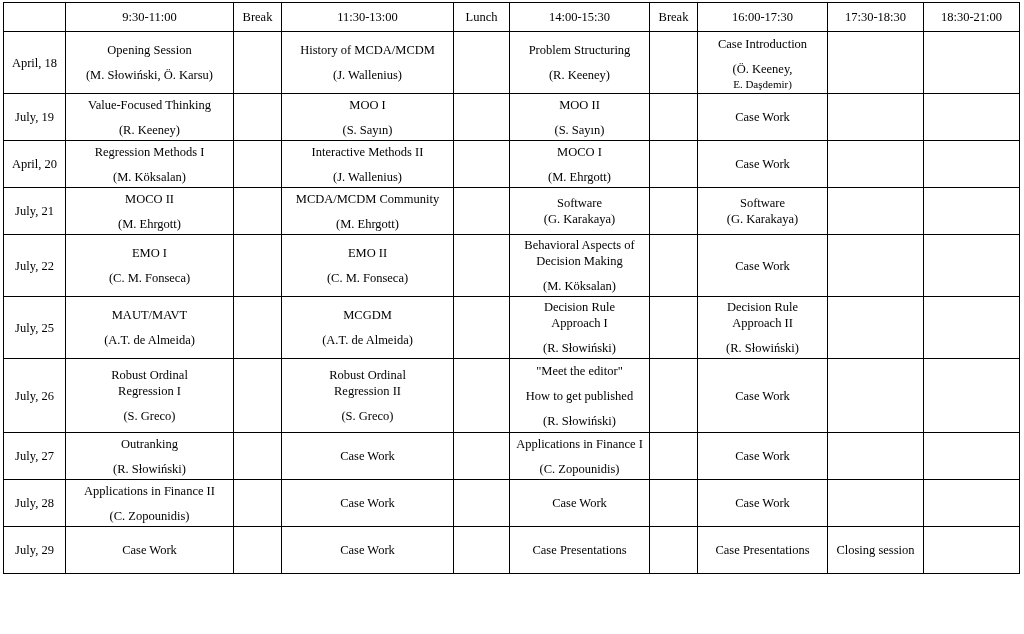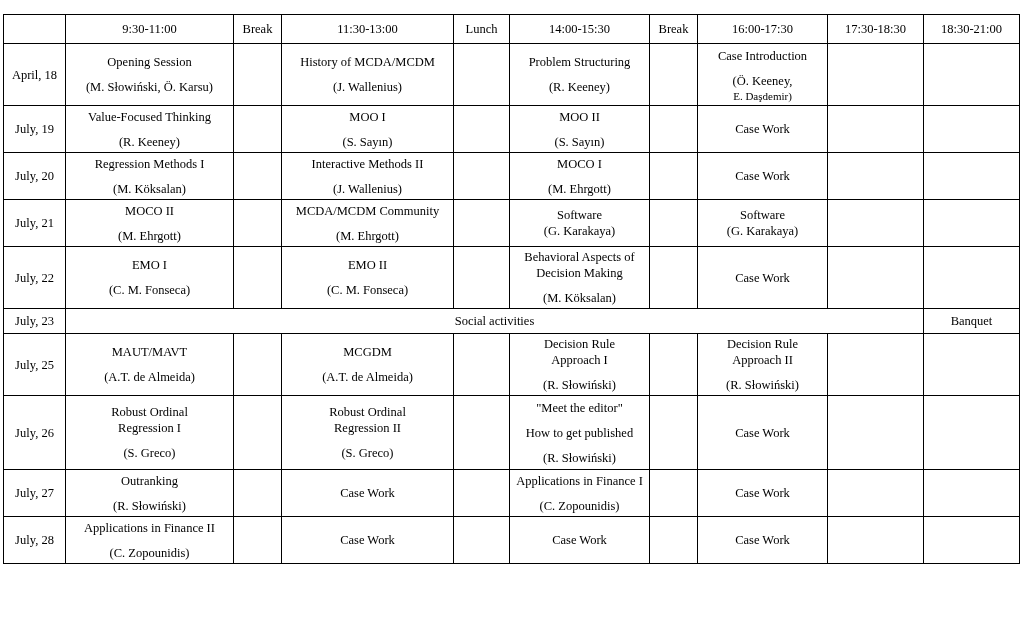--- a/index.html
+++ b/index.html
@@ -11,21 +11,21 @@
     width: 1024px;
     height: 634px;
     font-family: "Liberation Serif", serif;
     color: #000000;
     overflow: hidden;
   }
   #schedule-wrap {
     width: 1024px;
     height: 520px;
     box-sizing: border-box;
-    padding: 14px 3px 3px 3px;
+    padding: 2px 3px 3px 3px;
   }
   table.schedule {
     border-collapse: collapse;
     width: 1016px;
     table-layout: fixed;
     margin: 0;
   }
   table.schedule th,
   table.schedule td {
     border: 1px solid #000000;
@@ -157,21 +157,21 @@
           <span class="gap"></span>
           <span class="pres-line">(S. Sayın)</span>
         </td>
         <td class="empty"></td>
         <td class="sess">Case Work</td>
         <td class="empty"></td>
         <td class="empty"></td>
       </tr>
 
       <tr style="height:47px;">
-        <td class="day">July, 20</td>
+        <td class="day">April, 20</td>
         <td class="sess">
           <span class="title-line">Regression Methods I</span>
           <span class="gap"></span>
           <span class="pres-line">(M. Köksalan)</span>
         </td>
         <td class="empty"></td>
         <td class="sess">
           <span class="title-line">Interactive Methods II</span>
           <span class="gap"></span>
           <span class="pres-line">(J. Wallenius)</span>
@@ -234,25 +234,20 @@
           <span class="title-line">Decision Making</span>
           <span class="gap"></span>
           <span class="pres-line">(M. Köksalan)</span>
         </td>
         <td class="empty"></td>
         <td class="sess">Case Work</td>
         <td class="empty"></td>
         <td class="empty"></td>
       </tr>
 
-      <tr style="height:20px;">
-        <td class="day">July, 23</td>
-        <td class="social" colspan="8">Social activities</td>
-        <td class="social">Banquet</td>
-      </tr>
 
 
       <tr style="height:54px;">
         <td class="day">July, 25</td>
         <td class="sess">
           <span class="title-line">MAUT/MAVT</span>
           <span class="gap"></span>
           <span class="pres-line">(A.T. de Almeida)</span>
         </td>
         <td class="empty"></td>
@@ -339,15 +334,27 @@
         <td class="empty"></td>
         <td class="sess">Case Work</td>
         <td class="empty"></td>
         <td class="sess">Case Work</td>
         <td class="empty"></td>
         <td class="sess">Case Work</td>
         <td class="empty"></td>
         <td class="empty"></td>
       </tr>
 
+      <tr style="height:47px;">
+        <td class="day">July, 29</td>
+        <td class="sess">Case Work</td>
+        <td class="empty"></td>
+        <td class="sess">Case Work</td>
+        <td class="empty"></td>
+        <td class="sess">Case Presentations</td>
+        <td class="empty"></td>
+        <td class="sess">Case Presentations</td>
+        <td class="sess">Closing session</td>
+        <td class="empty"></td>
+      </tr>
     </tbody>
   </table>
 </div>
 
 </body></html>

